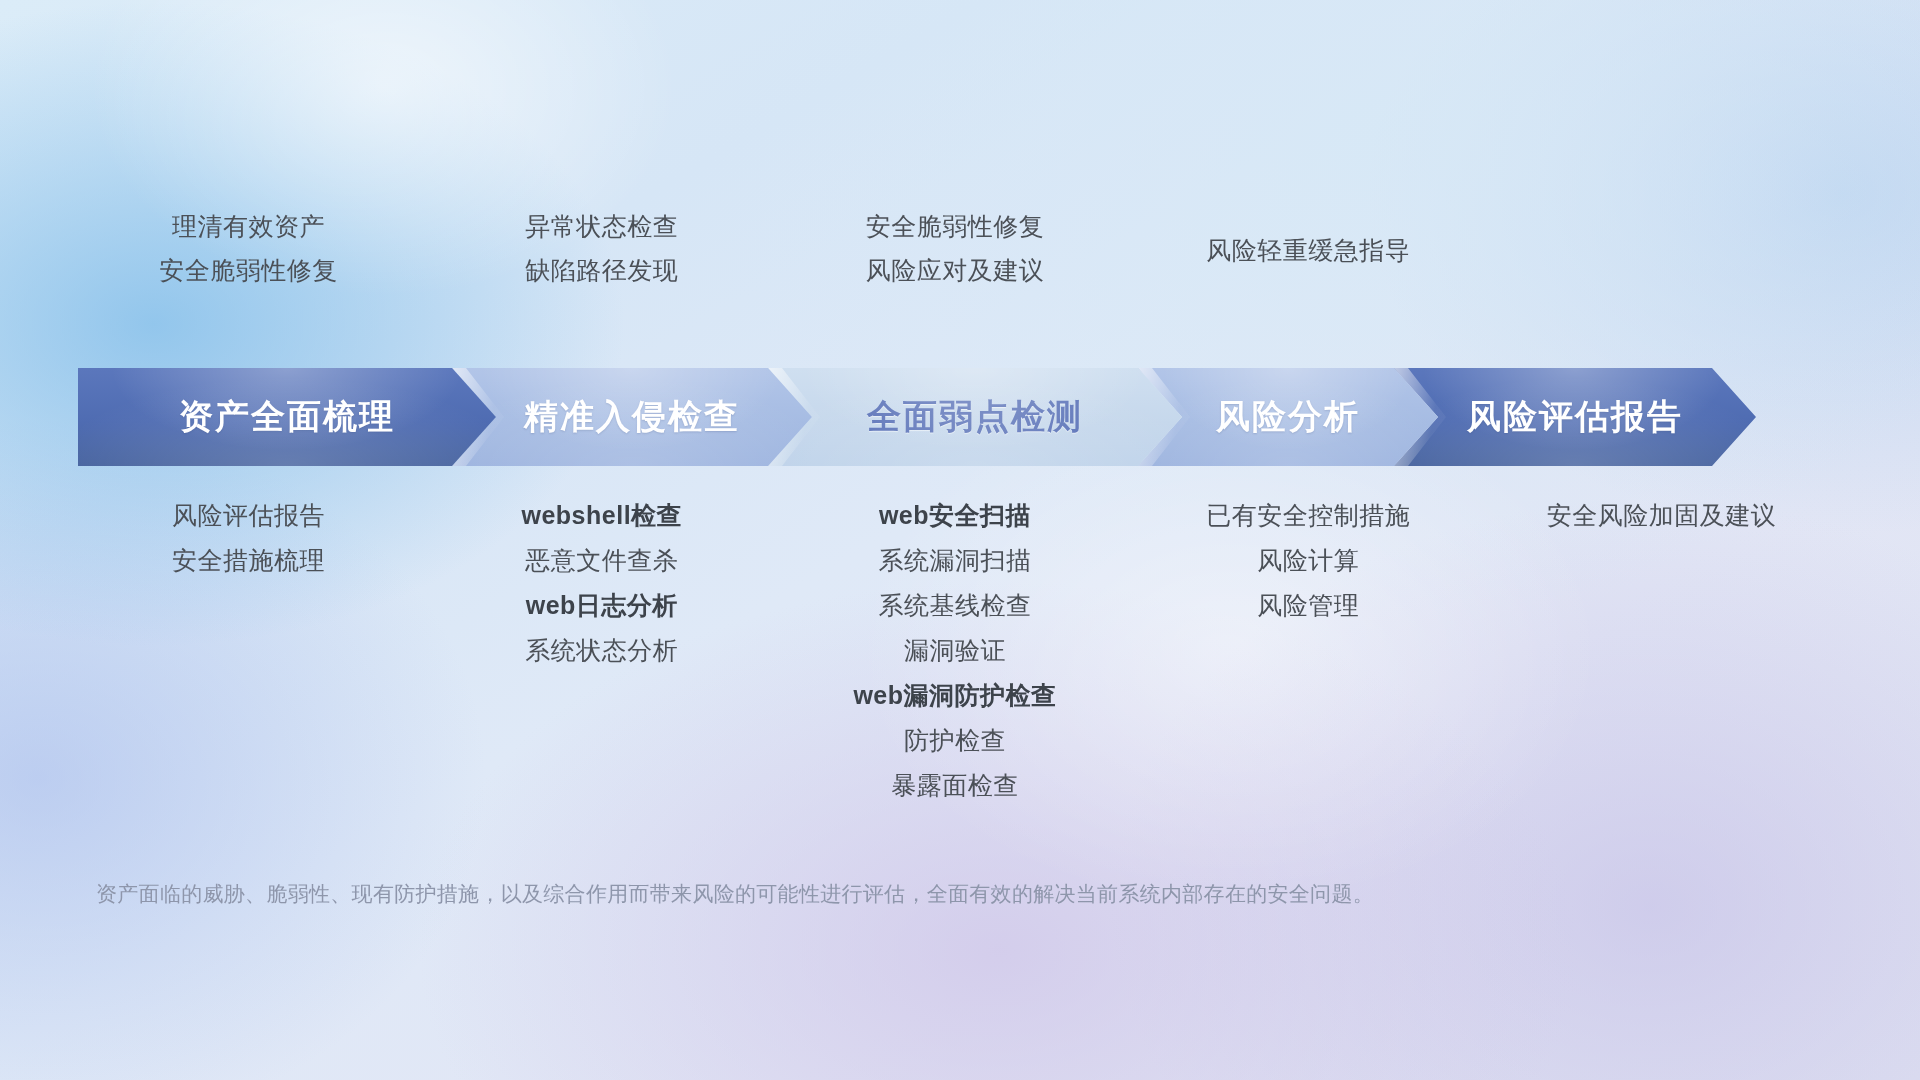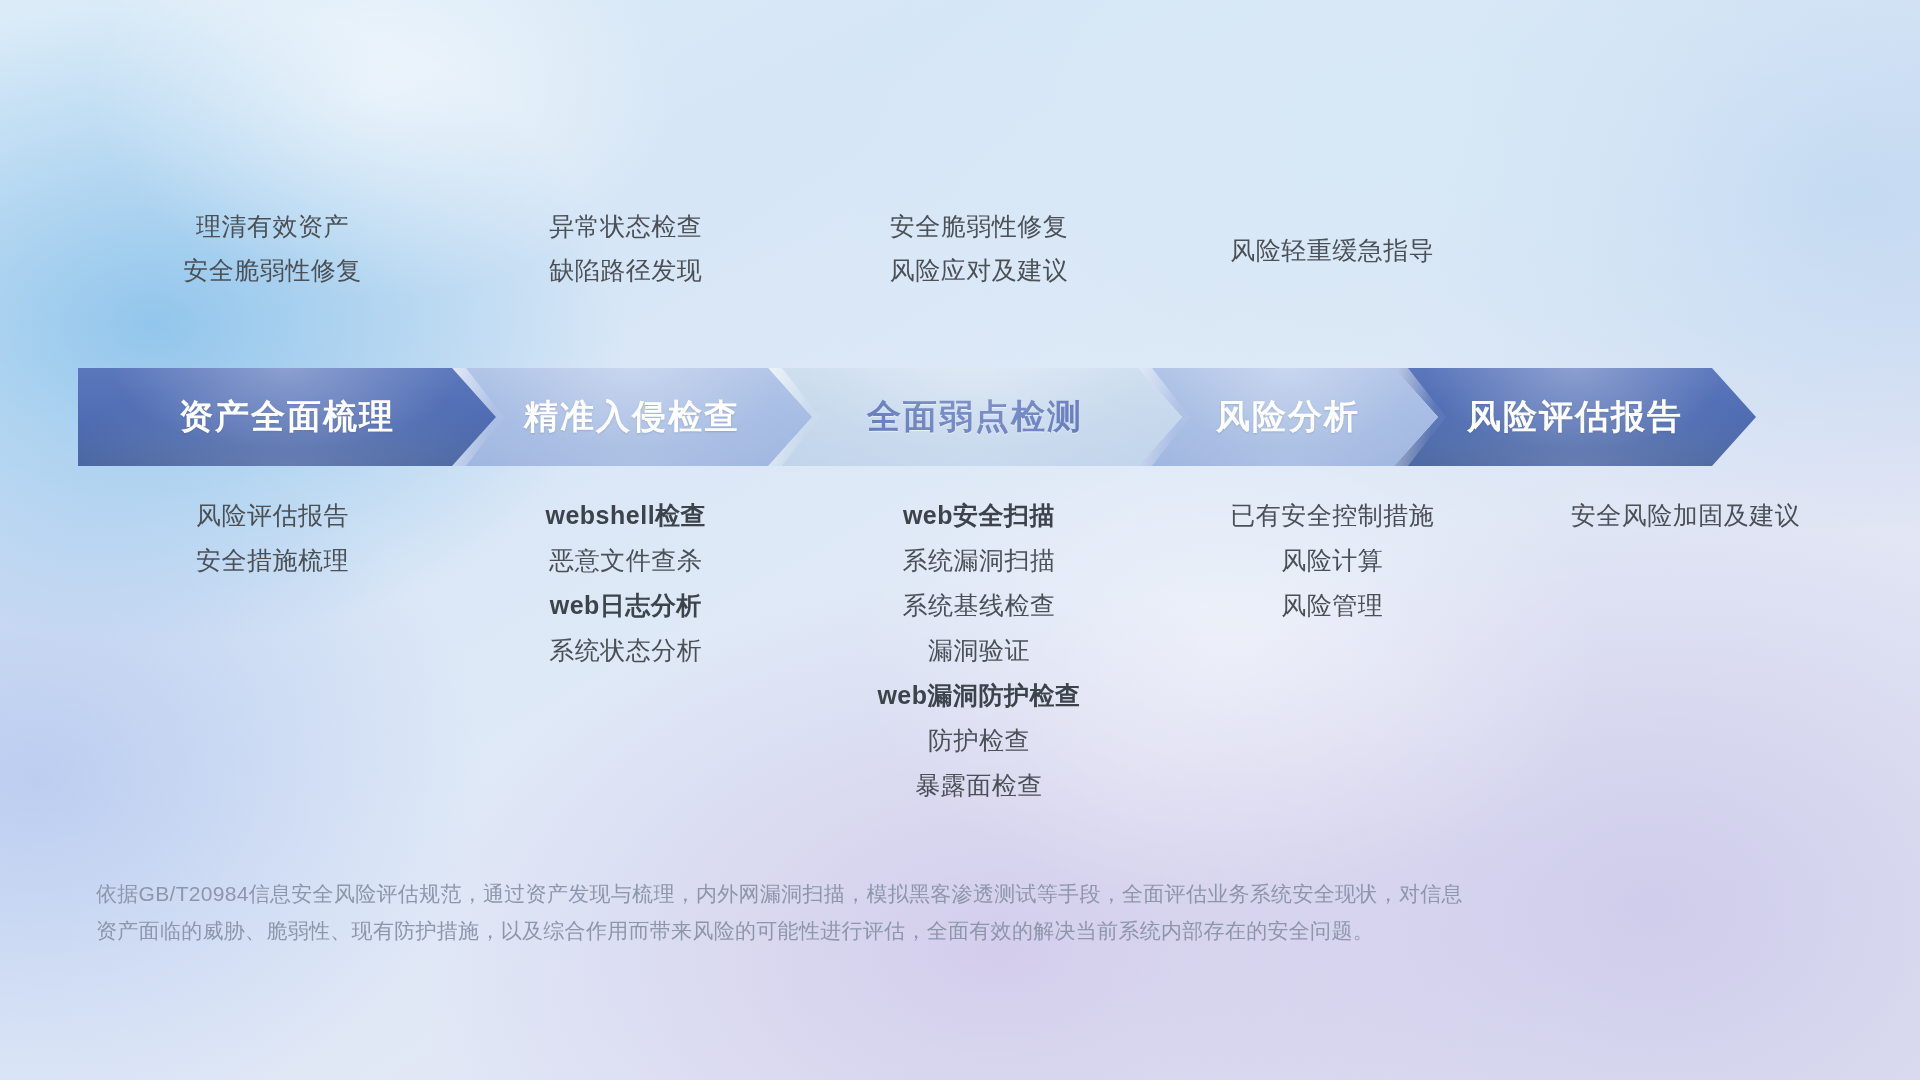--- a/index.html
+++ b/index.html
@@ -33,21 +33,21 @@
       radial-gradient(420px 300px at 20% 8%, rgba(255,255,255,0.55) 0%, rgba(255,255,255,0) 70%),
       radial-gradient(520px 360px at 64% 60%, rgba(255,255,255,0.40) 0%, rgba(255,255,255,0) 72%);
     pointer-events:none;
   }
 
   .content { position: relative; z-index: 3; width:1920px; height:1080px; }
 
   
   .cols {
     position: absolute;
-    left: 96px;
+    left: 72px;
     width: 1766px;
     display: grid;
     grid-template-columns: repeat(5, 1fr);
   }
 
   
   .top-notes { top: 212px; }
   .col-top {
     display: flex; flex-direction: column; align-items: center;
     justify-content: flex-start;
@@ -203,18 +203,17 @@
         <span class="item">已有安全控制措施</span>
         <span class="item">风险计算</span>
         <span class="item">风险管理</span>
       </div>
       <div class="col-bot">
         <span class="item">安全风险加固及建议</span>
       </div>
     </div>
 
     <div class="footer">
-      <span class="line">依据GB/T20984信息安全风险评估规范，通过资产发现与梳理，内外网漏洞扫描，模拟黑客渗透测试等手段，全面评估业务系统安全现状，对信息</span>
       <span class="line">资产面临的威胁、脆弱性、现有防护措施，以及综合作用而带来风险的可能性进行评估，全面有效的解决当前系统内部存在的安全问题。</span>
     </div>
 
   </div>
 </div>
 
 </body></html>

